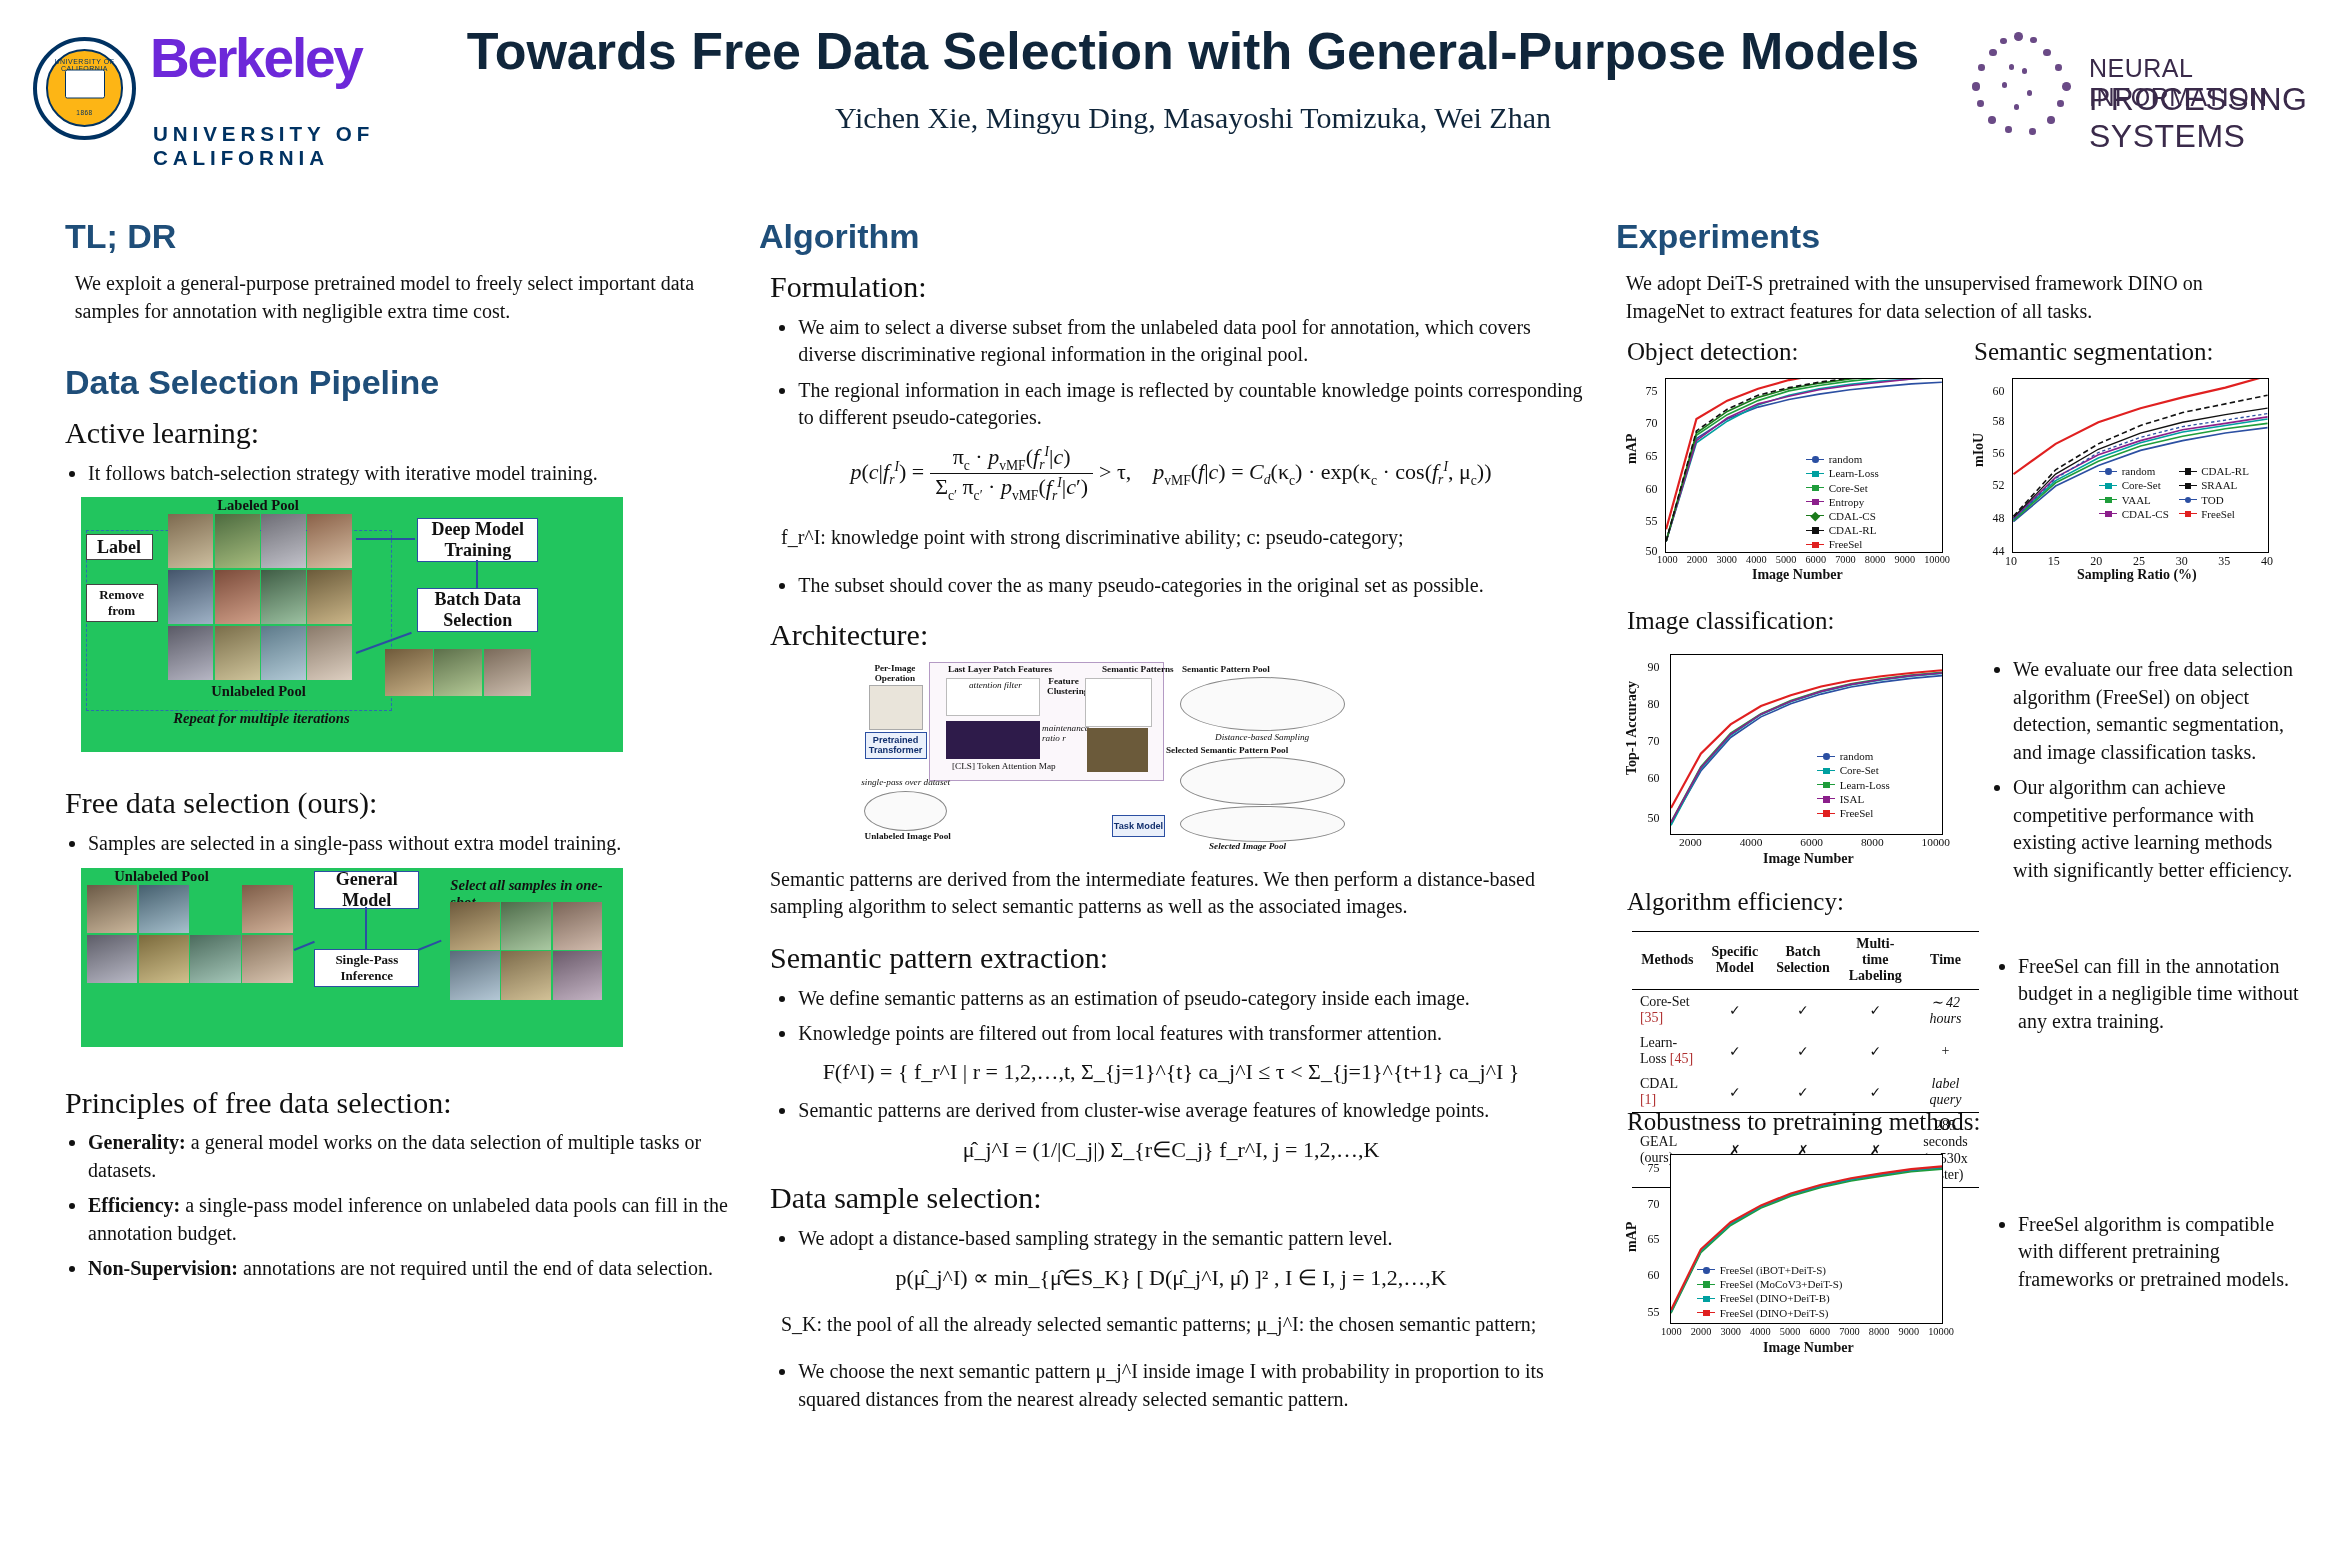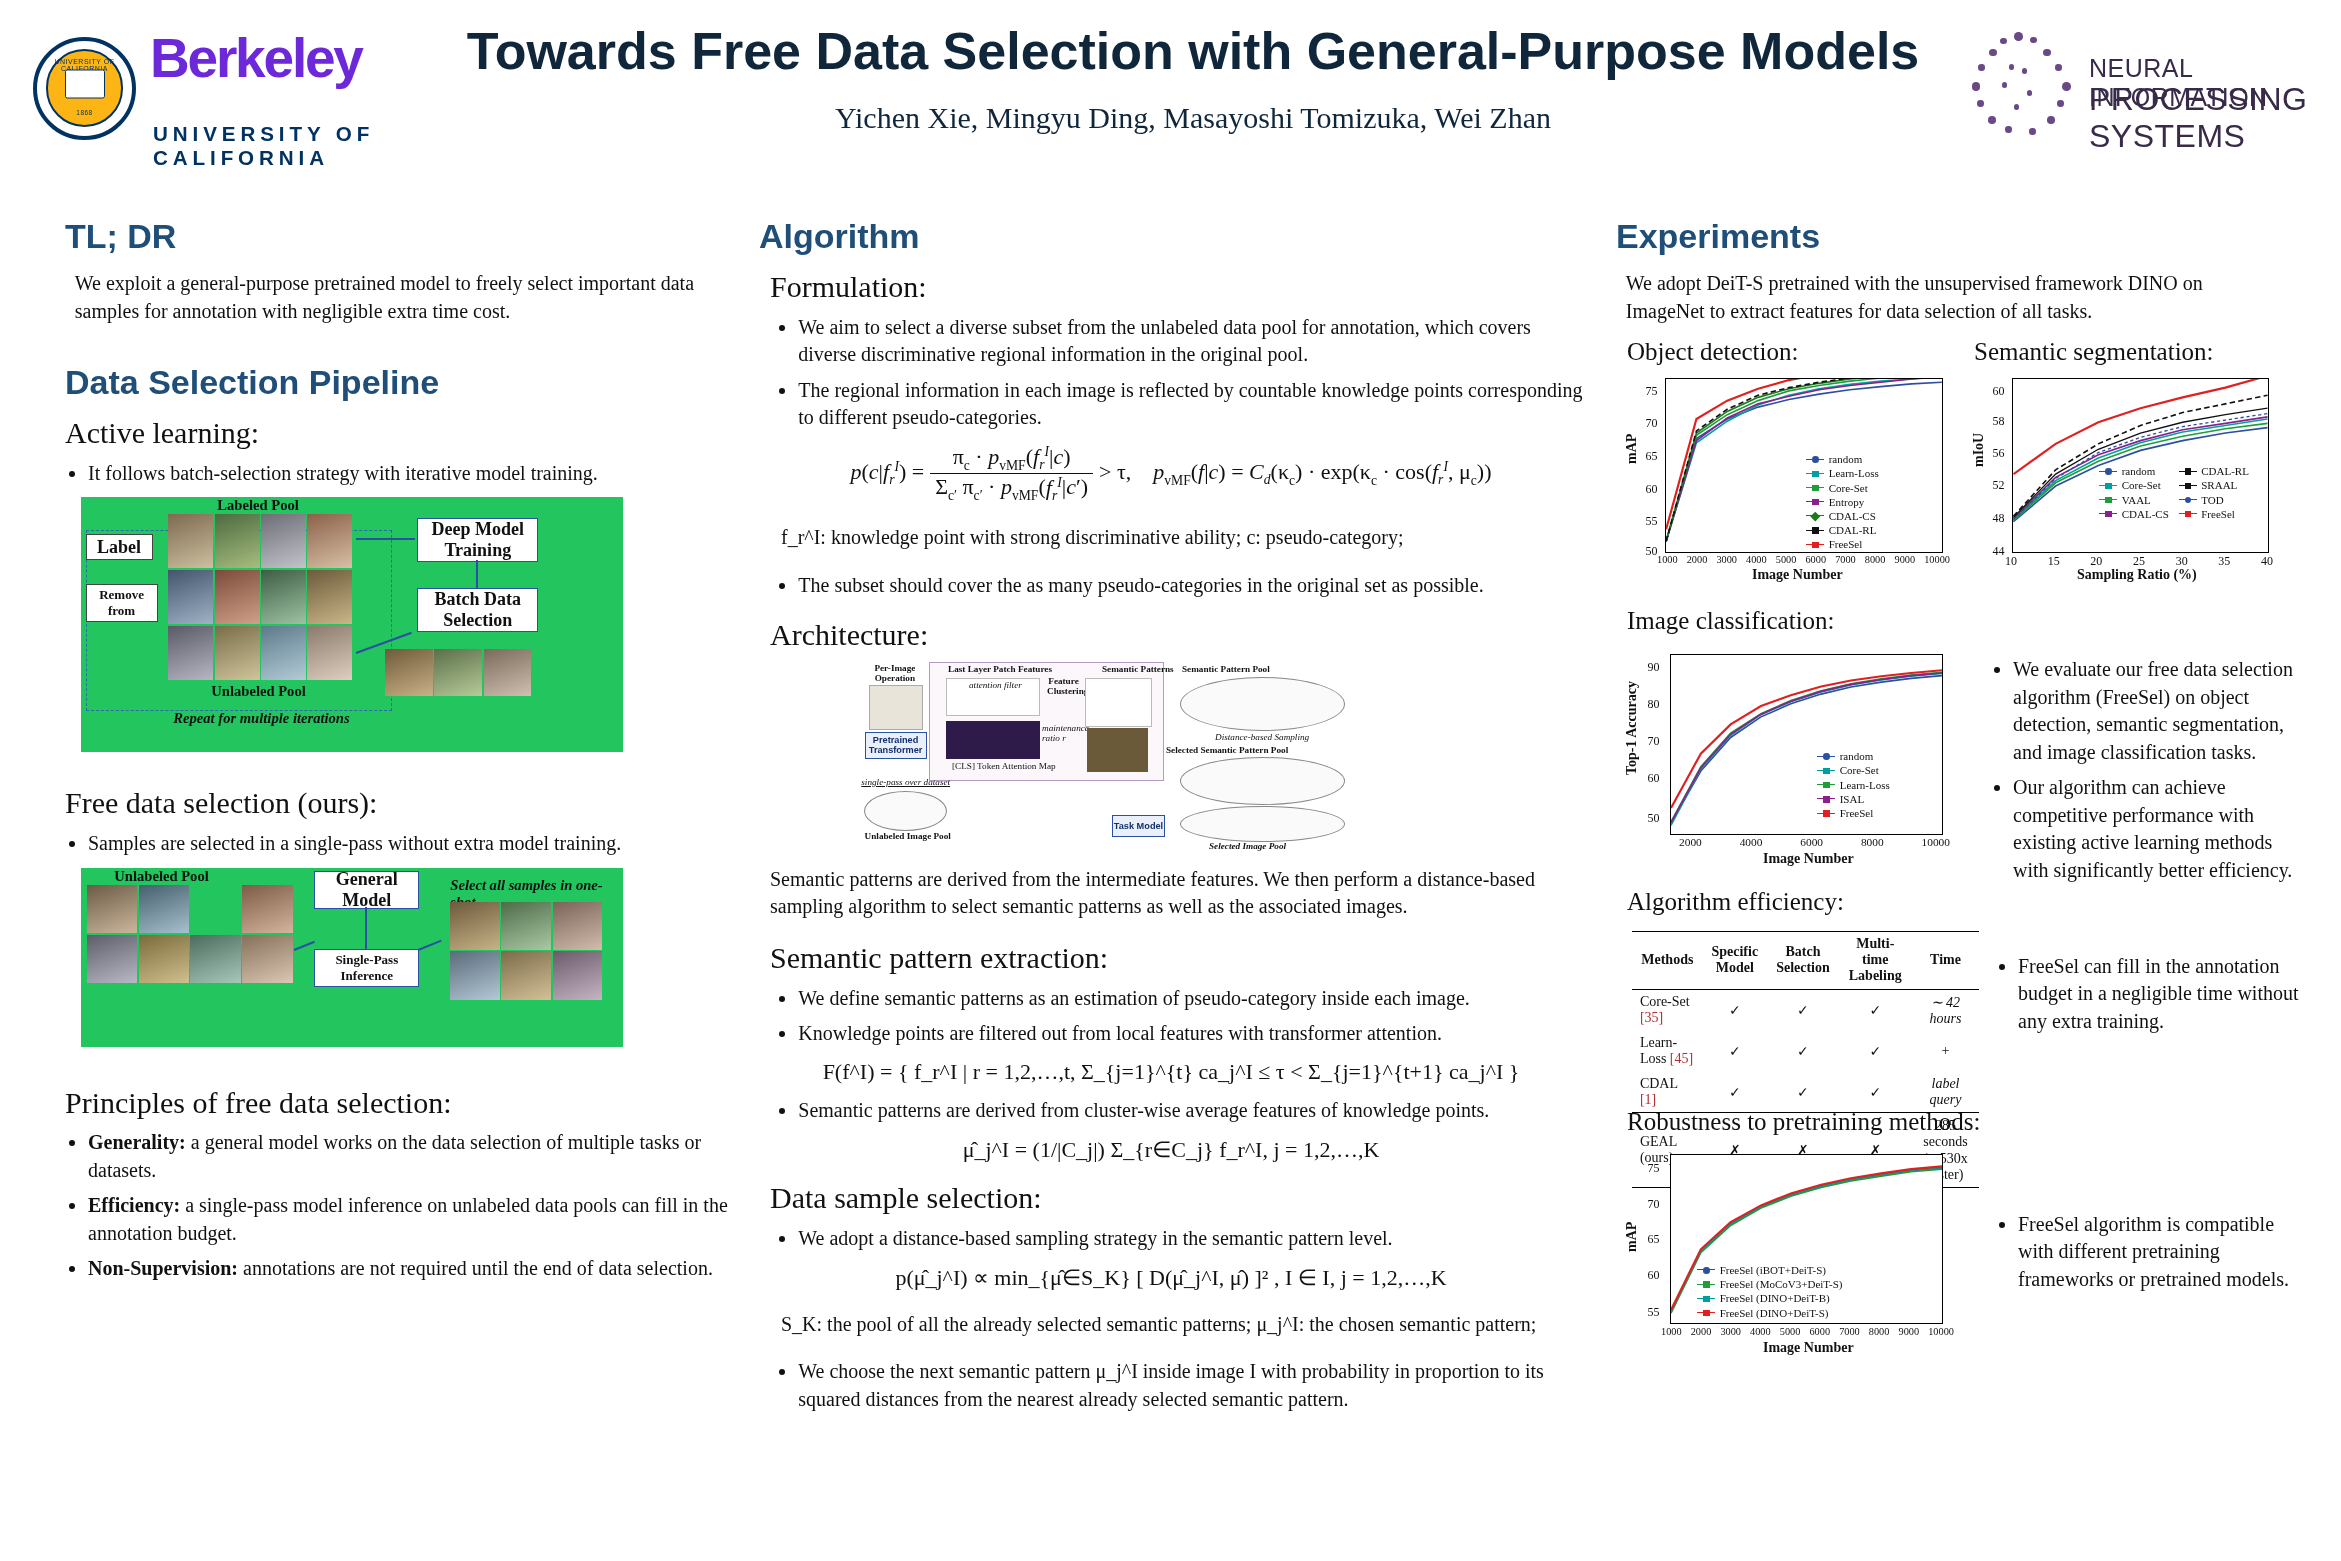--- a/index.html
+++ b/index.html
@@ -279,21 +279,21 @@
         <div class="pane" style="left:89px;top:16.3px;width:92px;height:36px;background:#ffffff;border-color:#bbb;"></div>
         <div class="lbl" style="left:112px;top:18.4px;font-style:italic;">attention filter</div>
         <div class="lbl" style="left:190px;top:14px;width:33px;text-align:center;font-weight:bold;">Feature Clustering</div>
         <div class="pane" style="left:228px;top:16.3px;width:65px;height:47px;background:#fff;border-color:#bbb;"></div>
 
         <div class="pane" style="left:89px;top:59px;width:92px;height:36px;background:#2e1b4a;border-color:#2e1b4a;"></div>
         <div class="lbl" style="left:185px;top:61px;width:40px;font-style:italic;">maintenance ratio r</div>
         <div class="pane" style="left:230px;top:66px;width:59px;height:42px;background:#6b5a3a;border-color:#6b5a3a;"></div>
         <div class="lbl" style="left:95px;top:99px;">[CLS] Token Attention Map</div>
 
-        <div class="lbl" style="left:4.3px;top:115px;font-style:italic;text-decoration:underline;">single-pass over dataset</div>
+        <div class="lbl" style="left:4.3px;top:115px;font-style:italic;">single-pass over dataset</div>
         <div class="ell" style="left:6.5px;top:129px;width:81px;height:38px;"></div>
         <div class="lblb" style="left:7.6px;top:169px;">Unlabeled Image Pool</div>
 
         <div class="lblb" style="left:325px;top:2.2px;">Semantic Pattern Pool</div>
         <div class="ell" style="left:323px;top:15px;width:163px;height:52px;"></div>
         <div class="lbl" style="left:358px;top:70px;font-style:italic;">Distance-based Sampling</div>
         <div class="lblb" style="left:309px;top:83px;">Selected Semantic Pattern Pool</div>
         <div class="ell" style="left:323px;top:95px;width:163px;height:46px;"></div>
 
         <div class="ell" style="left:323px;top:144px;width:163px;height:34px;"></div>

